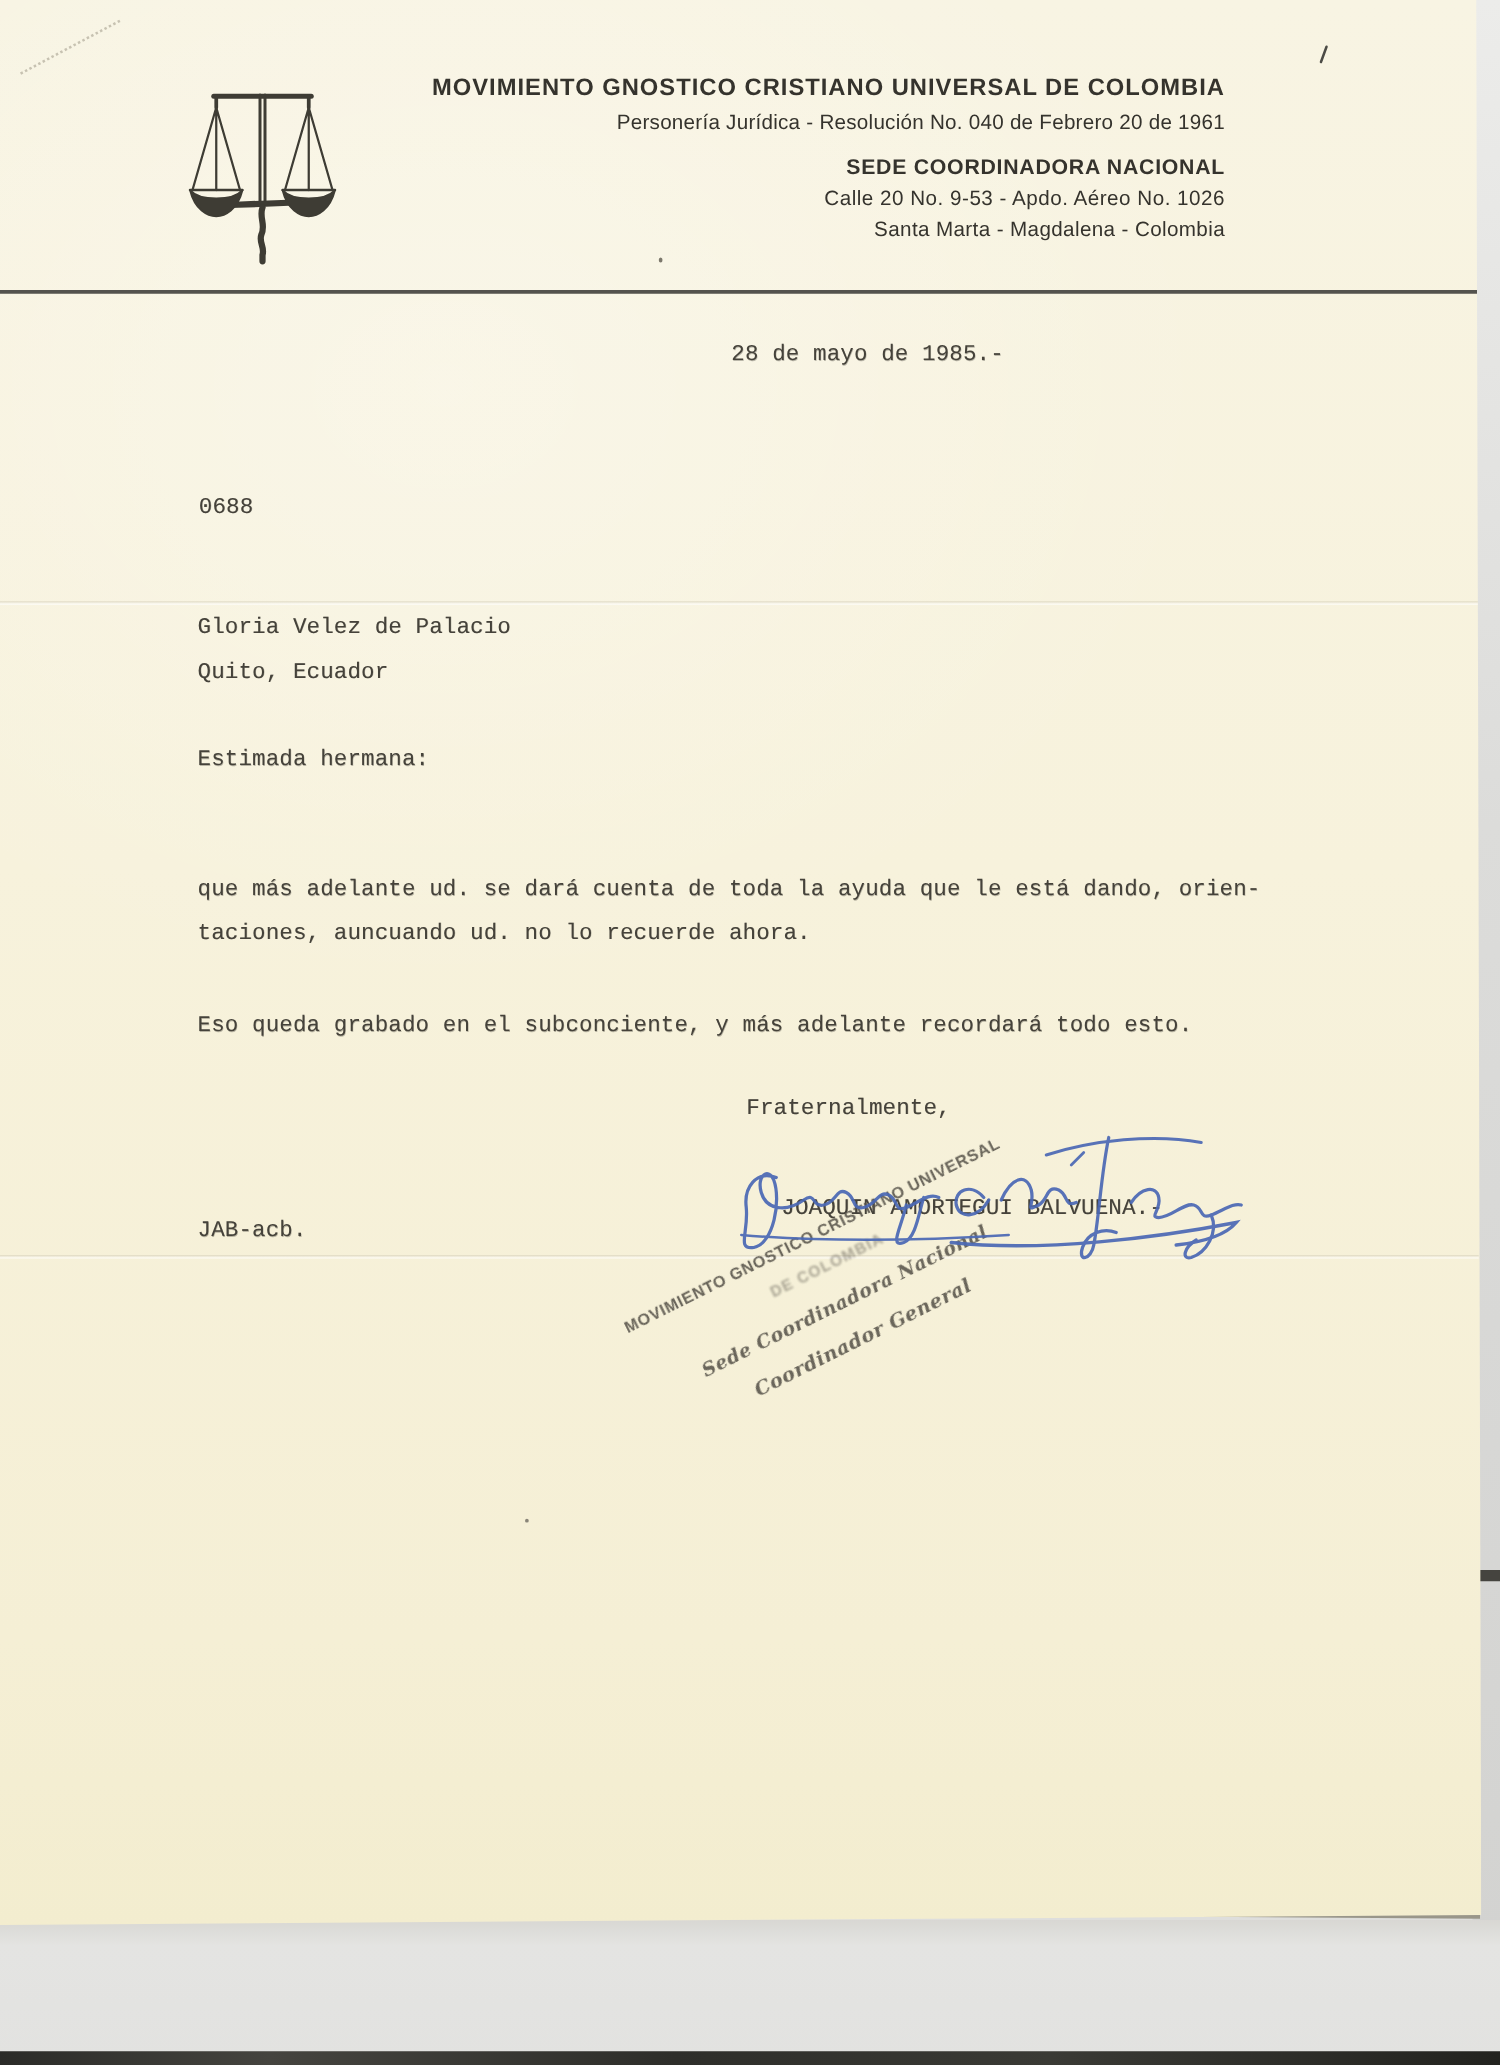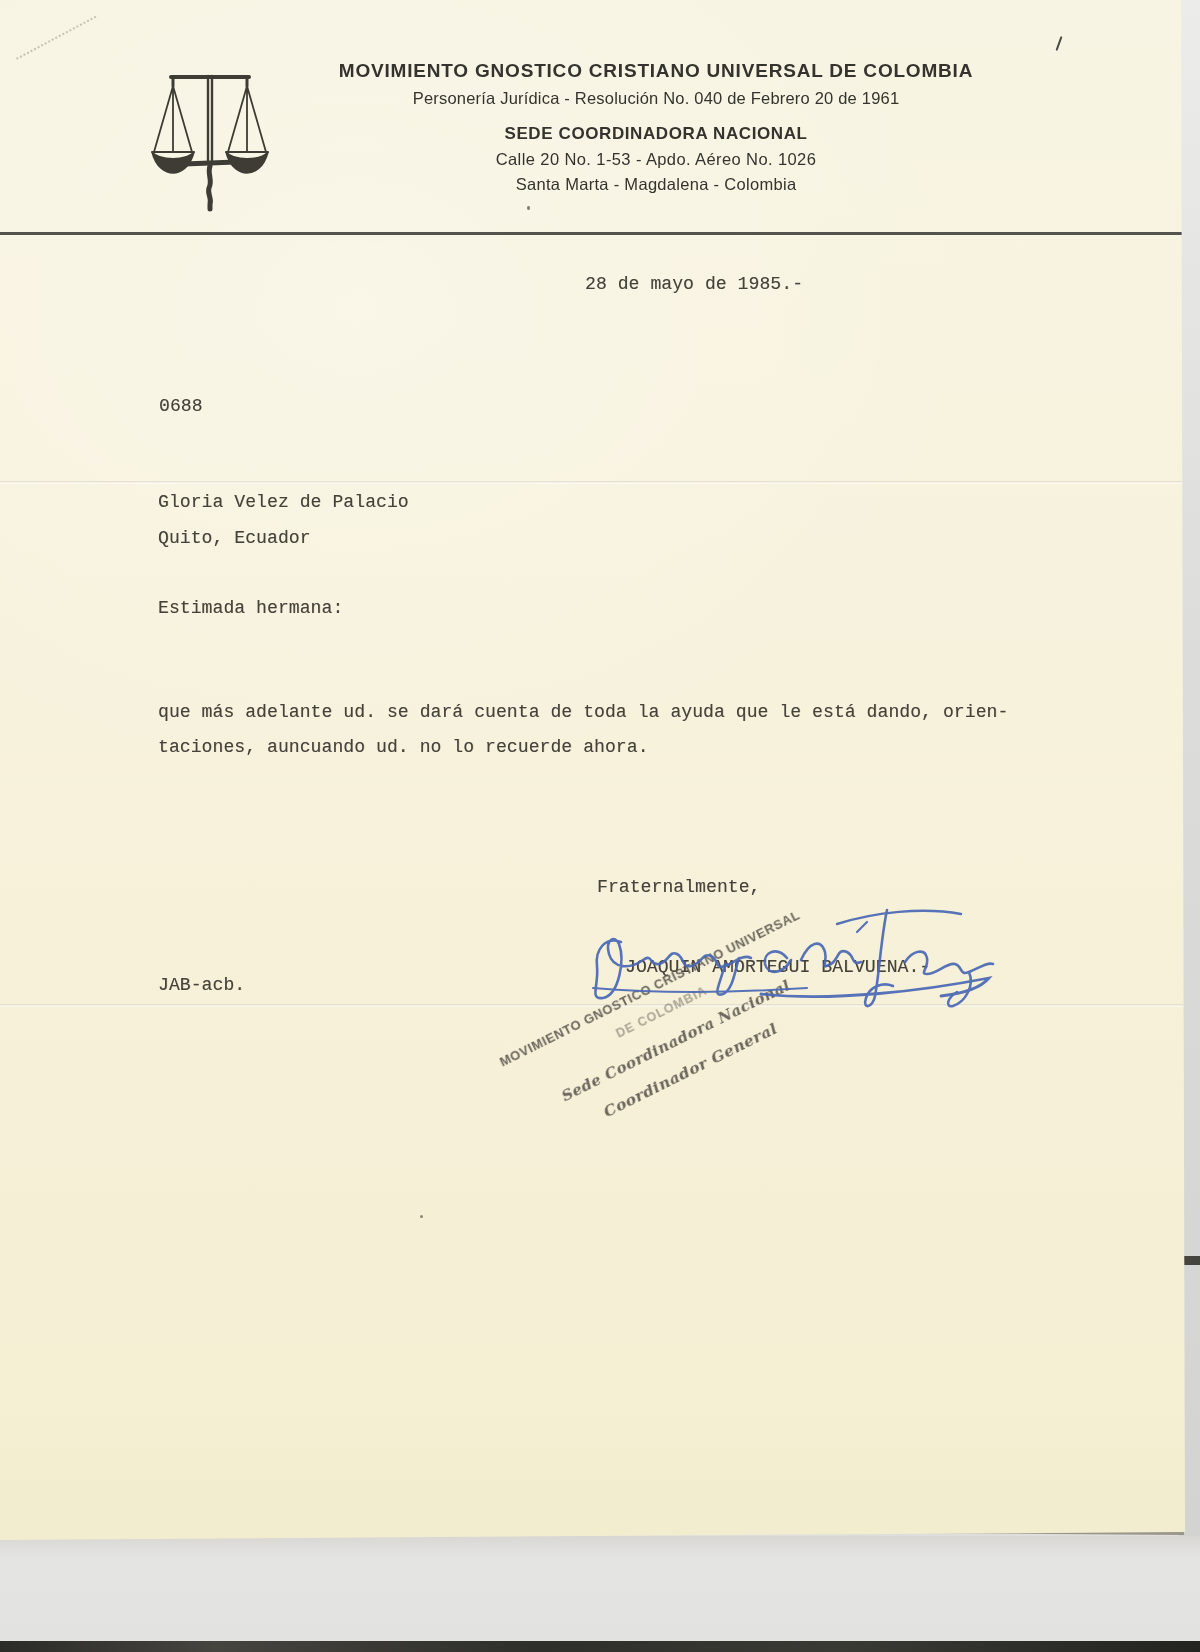--- a/index.html
+++ b/index.html
@@ -27,21 +27,21 @@
   .paper-bottom-shadow{position:absolute;left:0;top:1532px;width:1184px;height:3px;
     background:#99968a;transform-origin:100% 50%;transform:rotate(0.39deg);}
   .fold-line{position:absolute;left:0;width:1183px;height:3px;
     background:linear-gradient(180deg,rgba(186,178,150,0.38) 0%,rgba(255,255,255,0.55) 70%);}
   .crease-topleft{position:absolute;left:16px;top:58px;width:90px;height:0;
     border-top:2px dotted rgba(140,134,116,0.45);transform:rotate(-28deg);transform-origin:0 0;}
   .pen-mark-topright{position:absolute;left:1058px;top:36px;width:2px;height:15px;
     background:#4c4b46;transform:rotate(20deg);border-radius:1px;}
 
   
-  .header-block{position:absolute;left:332px;top:60px;width:648px;text-align:center;color:#35332d;}
+  .header-block{position:absolute;left:332px;top:60px;width:648px;text-align:right;color:#35332d;}
   .org-name{font-size:19px;font-weight:bold;letter-spacing:0.8px;}
   .legal-line{font-size:16.5px;margin-top:7px;letter-spacing:0.2px;}
   .sede-line{font-size:17px;font-weight:bold;margin-top:16px;letter-spacing:0.6px;}
   .addr-line{font-size:16.5px;margin-top:6px;letter-spacing:0.4px;}
   .city-line{font-size:16.5px;margin-top:6px;letter-spacing:0.3px;}
   .logo{position:absolute;left:146px;top:62px;}
   .header-rule{position:absolute;left:0;top:232px;width:1184px;height:3px;background:#54534e;}
 
   
   .type{position:absolute;font-family:"Liberation Mono","DejaVu Sans Mono",monospace;
@@ -101,32 +101,33 @@
 
       <path d="M80 90 H122" stroke-width="2"></path>
       <path d="M80 90 C84 106 94 111 101 111 C108 111 118 106 122 90 C114 99 88 99 80 90 Z" fill="#3e3c34" stroke-width="1.5"></path>
     </g>
   </svg>
 
   <div class="header-block">
     <div class="org-name">MOVIMIENTO GNOSTICO CRISTIANO UNIVERSAL DE COLOMBIA</div>
     <div class="legal-line">Personería Jurídica  -  Resolución No. 040 de Febrero 20 de 1961</div>
     <div class="sede-line">SEDE COORDINADORA NACIONAL</div>
-    <div class="addr-line">Calle  20 No.  1-53  -  Apdo.  Aéreo No.  1026</div>
+    <div class="addr-line">Calle  20 No.  9-53  -  Apdo.  Aéreo No.  1026</div>
     <div class="city-line">Santa Marta - Magdalena - Colombia</div>
   </div>
   <div class="header-rule"></div>
 
   <div class="type" style="left:585px;top:274px">28 de mayo de 1985.-</div>
   <div class="type" style="left:159px;top:396px">0688</div>
   <div class="type" style="left:158px;top:492px">Gloria Velez de Palacio</div>
   <div class="type" style="left:158px;top:528px">Quito, Ecuador</div>
   <div class="type" style="left:158px;top:598px">Estimada hermana:</div>
   <div class="type" style="left:158px;top:702px">que más adelante ud. se dará cuenta de toda la ayuda que le está dando, orien-</div>
   <div class="type" style="left:158px;top:737px">taciones, auncuando ud. no lo recuerde ahora.</div>
+  <div class="type" style="left:158px;top:811px">Eso queda grabado en el subconciente, y más adelante recordará todo esto.</div>
   <div class="type" style="left:597px;top:877px">Fraternalmente,</div>
   <div class="type" style="left:625px;top:957px">JOAQUIN AMORTEGUI BALVUENA.-</div>
   <div class="type" style="left:158px;top:975px">JAB-acb.</div>
 
   <div class="stamp">
     <div class="stamp-l1">MOVIMIENTO GNOSTICO CRISTIANO UNIVERSAL</div>
     <div class="stamp-l2">DE COLOMBIA</div>
     <div class="stamp-l3">Sede Coordinadora Nacional</div>
     <div class="stamp-l4">Coordinador General</div>
   </div>

